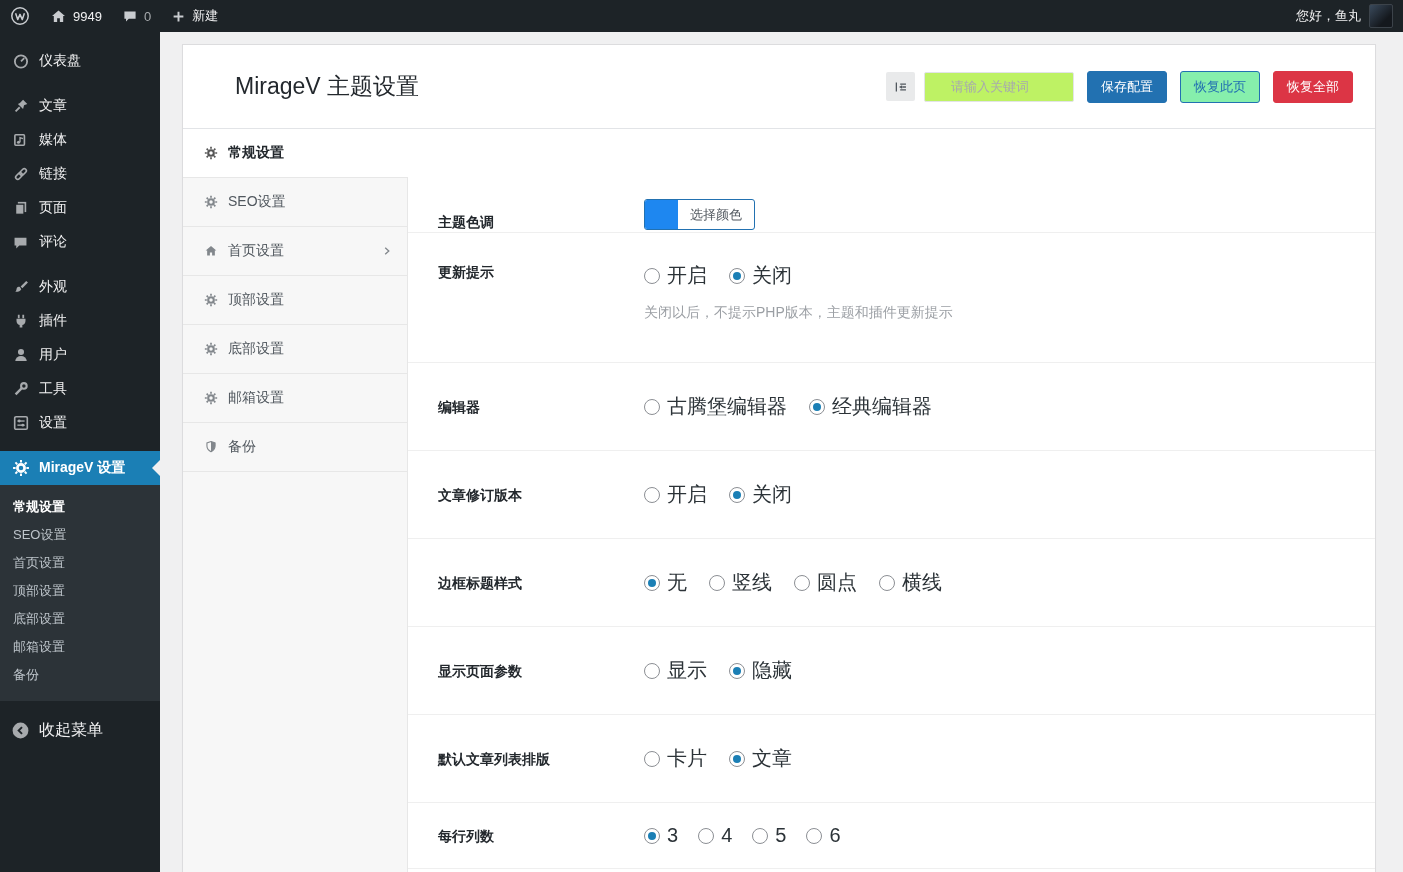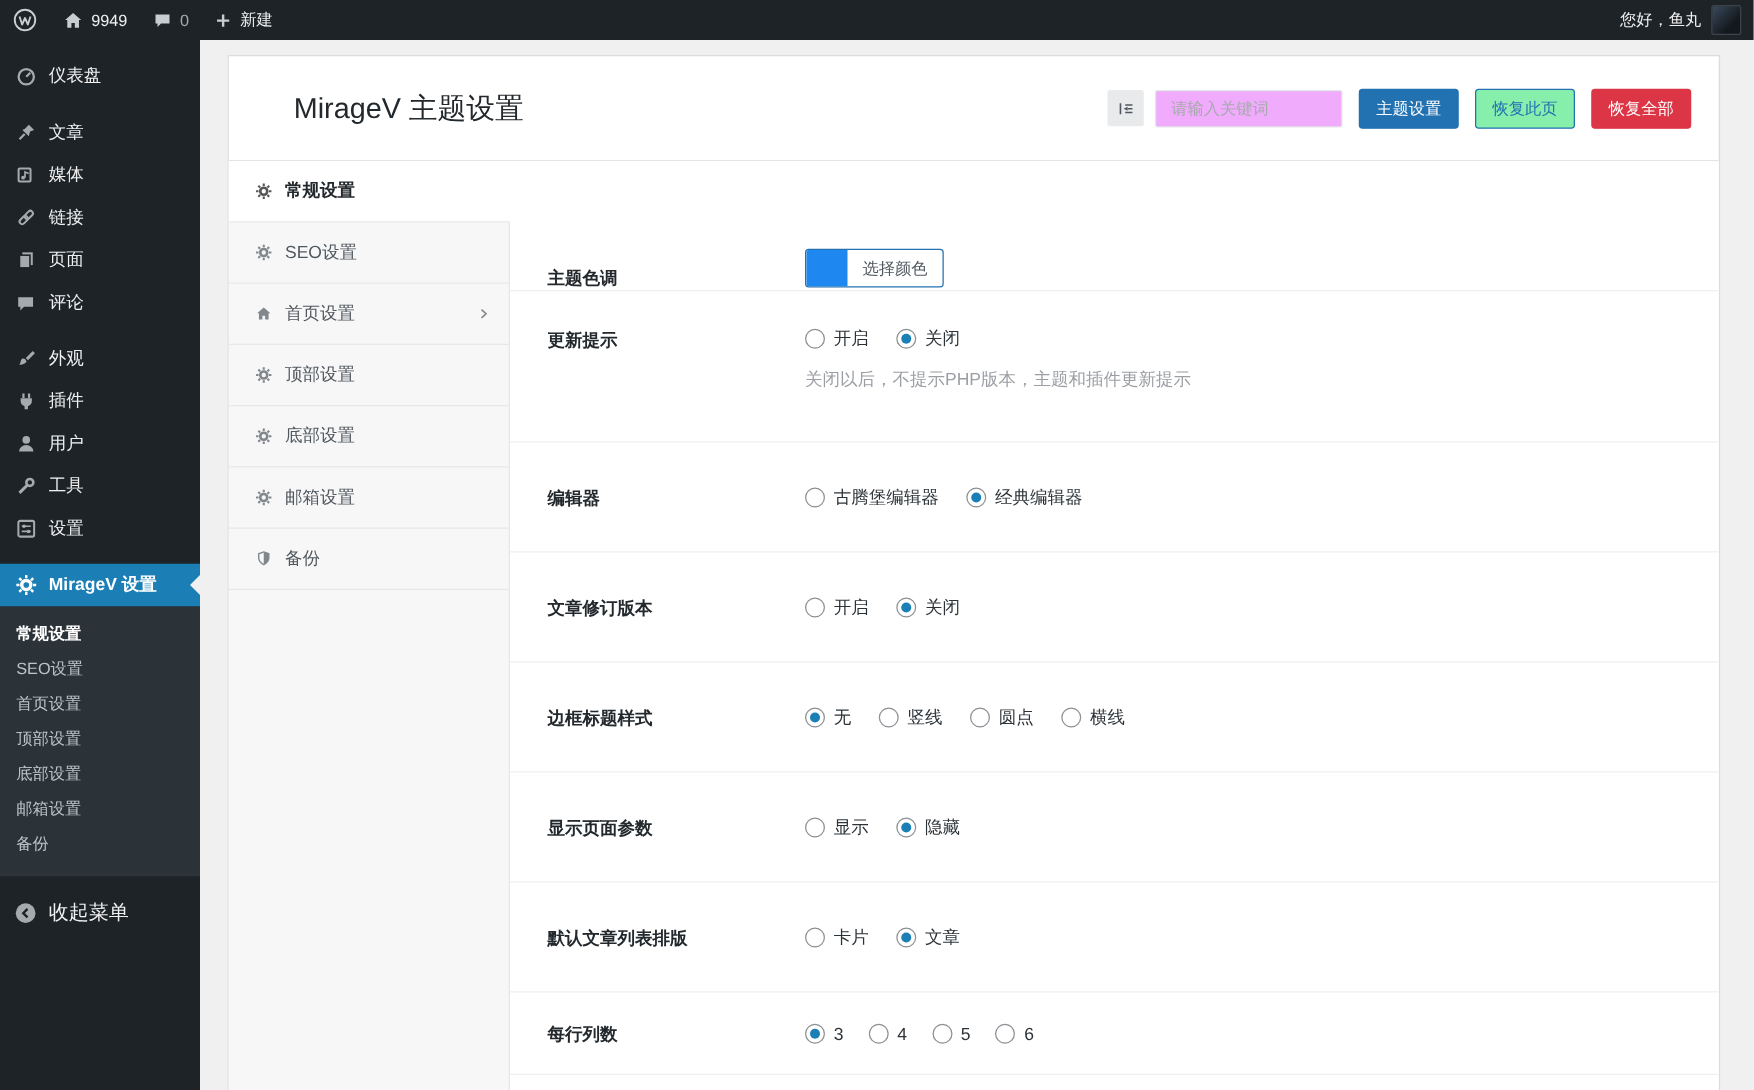--- a/index.html
+++ b/index.html
@@ -50,22 +50,22 @@
 
   
   .card{position:absolute;left:182px;top:44px;width:1194px;height:840px;background:#fff;
     border:1px solid #dcdcde;box-shadow:0 1px 1px rgba(0,0,0,.04);display:flex;flex-direction:column;}
   .card-header{height:84px;flex:0 0 84px;border-bottom:1px solid #e2e4e7;
     display:flex;align-items:center;padding:0 22px 0 24px;}
   .page-title{font-size:23px;font-weight:500;color:#23282d;margin-left:28px;}
   .header-tools{margin-left:auto;display:flex;align-items:center;gap:9px;}
   .icon-btn{width:29px;height:29px;background:#e9eaeb;border:none;border-radius:2px;
     display:flex;align-items:center;justify-content:center;color:#50575e;cursor:pointer;}
-  .search-input{width:150px;height:30px;background:#f0abfc;border:1px solid #e2e4e7;
-    border-radius:2px;padding:0 12px;font-size:13px;color:#3c434a;font-family:inherit;}
+  .search-input{width:150px;height:30px;background:#bef264;border:1px solid #e2e4e7;
+    border-radius:2px;padding:0 26px;font-size:13px;color:#3c434a;font-family:inherit;}
   .search-input::placeholder{color:#a7aaad;}
   .btn{height:32px;padding:0 13px;border-radius:3px;font-size:13px;font-weight:500;
     cursor:pointer;font-family:inherit;border:1px solid transparent;margin-left:4px;}
   .btn-primary{background:var(--accent);border-color:var(--accent);color:#fff;}
   .btn-outline{background:#86efac;border-color:var(--accent);color:var(--accent);}
   .btn-danger{background:var(--danger);border-color:var(--danger);color:#fff;}
 
   .card-body{flex:1;display:flex;min-height:0;}
 
   
@@ -80,21 +80,21 @@
   
   .content{flex:1;background:#fff;overflow:hidden;}
   .row{display:flex;align-items:center;min-height:88px;padding-left:30px;
     border-bottom:1px solid #efefef;}
   .row.tall{min-height:104px;align-items:flex-end;}
   .row.with-desc{align-items:flex-start;padding-top:29px;padding-bottom:40px;}
   .row.short{min-height:66px;}
   .row-label{width:206px;flex:0 0 206px;font-weight:600;color:#23282d;font-size:14px;line-height:20px;}
   .row-control{flex:1;}
   .opt-line{display:flex;align-items:center;gap:22px;}
-  .opt{display:flex;align-items:center;gap:7px;cursor:pointer;color:#2c3338;font-size:14px;}
+  .opt{display:flex;align-items:center;gap:7px;cursor:pointer;color:#2c3338;font-size:20px;}
   .radio{width:16px;height:16px;border:1px solid #8c8f94;border-radius:50%;background:#fff;
     position:relative;flex:0 0 16px;}
   .radio.checked::after{content:"";position:absolute;left:3px;top:3px;right:3px;bottom:3px;
     border-radius:50%;background:var(--highlight);}
   .desc{margin-top:15px;color:#9b9fa4;font-size:14px;}
   .color-picker{display:inline-flex;height:31px;border:1px solid var(--accent);border-radius:3px;
     overflow:hidden;background:#fff;cursor:pointer;align-items:stretch;}
   .color-swatch{width:33px;background:var(--swatch);}
   .color-label{display:flex;align-items:center;padding:0 12px;font-size:13px;color:#50575e;}
 </style>
@@ -283,21 +283,21 @@
   <div class="card-header">
     <h1 class="page-title">MirageV 主题设置</h1>
     <div class="header-tools">
       <button class="icon-btn">
         <svg width="16" height="16" viewBox="0 0 20 20" stroke="currentColor" fill="none">
           <path d="M4.2 4.5 v11 M9 6.3 h7.2 M9 13.7 h7.2 M11.6 10 h4.6" stroke-width="1.6"></path>
           <path d="M11.4 7.9 L7.4 10 l4 2.1z" fill="currentColor" stroke="none"></path>
         </svg>
       </button>
       <input class="search-input" type="text" placeholder="请输入关键词" style="">
-      <button class="btn btn-primary">主题设置</button>
+      <button class="btn btn-primary">保存配置</button>
       <button class="btn btn-outline">恢复此页</button>
       <button class="btn btn-danger">恢复全部</button>
     </div>
   </div>
 
   <div class="card-body">
 
     <div class="tabs">
       <div class="tab active">
         <span class="ico">

